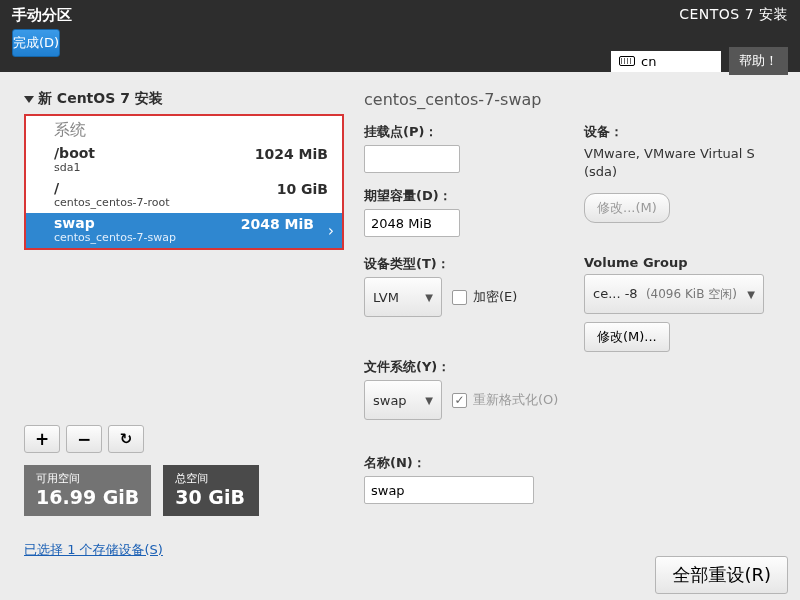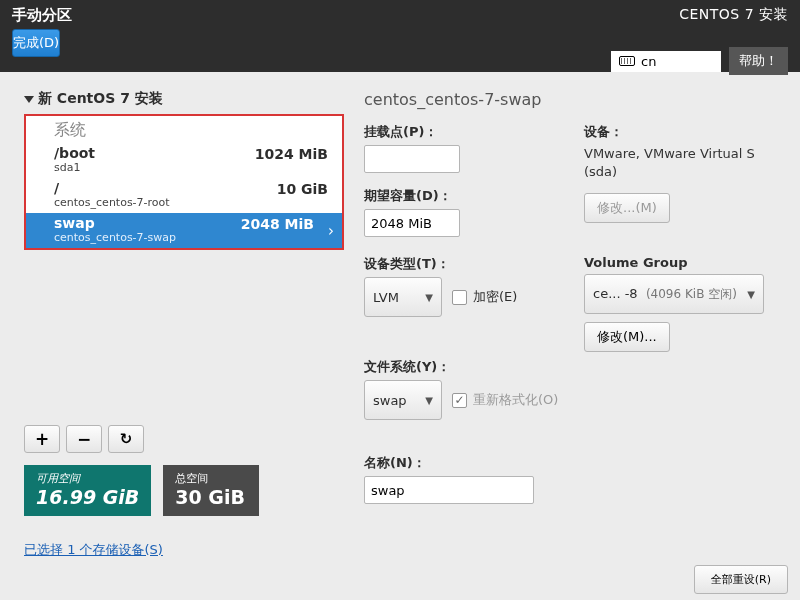--- a/index.html
+++ b/index.html
@@ -27,46 +27,46 @@
   .part-size { position: absolute; right: 14px; top: 3px; font-size: 14px; font-weight: bold; }
   .part-row.selected { background: #2f87d0; color: #fff; padding-right: 28px; }
   .part-row.selected .part-sub { color: #e0eefc; }
   .part-row.selected .part-size { color:#fff; right: 28px; }
   .chevron { position:absolute; right:8px; top:50%; transform:translateY(-50%); color:#fff; font-size:15px; }
   .toolbar { margin-top: 175px; display: flex; gap: 6px; }
   .tool-btn { width: 36px; height: 28px; background: linear-gradient(#fdfdfd,#e6e6e6); border:1px solid #b5b5b5; border-radius:3px; font-size:17px; font-weight:bold; cursor:pointer; display:flex; align-items:center; justify-content:center; }
   .tool-btn .reload { font-size:15px; }
   .space-row { display:flex; gap:12px; margin-top:12px; }
   .space-box { padding:6px 12px 8px 12px; color:#fff; min-width:96px; }
-  .space-box.pink { background:#0f766e;font-style:italic; }
+  .space-box.pink { background:#737373; }
   .space-box.gray { background:#4a4a4a; }
   .space-label { font-size:11px; }
   .space-val { font-size:19px; font-weight:bold; }
   .storage-link { color:#1a5fb4; text-decoration:underline; font-size:13px; margin-top:25px; cursor:pointer; width:fit-content; }
   .right-panel { flex:1; display:flex; flex-direction:column; }
   .detail-title { font-size:16px; color:#555; margin-bottom:14px; }
   .form-grid { display:grid; grid-template-columns: 1fr 1fr; column-gap:20px; row-gap:6px; }
   .fld-label { font-size:13px; font-weight:bold; margin-bottom:4px; }
   .text-input { width:96px; height:28px; border:1px solid #b5b5b5; border-radius:2px; padding:0 6px; background:#fff; font-size:13px; }
   .text-input.wide { width:170px; }
   .device-text { font-size:13px; color:#333; line-height:1.4; }
   .btn { background: linear-gradient(#fdfdfd,#e6e6e6); border:1px solid #b5b5b5; border-radius:3px; padding:5px 12px; font-size:13px; cursor:pointer; }
-  .btn.disabled { color:#9a9a9a; cursor:default; }
+  .btn.disabled { color:#9a9a9a; cursor:default;border-radius:11px; }
   .select { display:flex; align-items:center; justify-content:space-between; background:linear-gradient(#fdfdfd,#e6e6e6); border:1px solid #b5b5b5; border-radius:3px; height:40px; padding:0 8px; font-size:13px; cursor:pointer; }
   .select .arrow { font-size:10px; color:#555; }
   .select.small { width:78px; }
   .select.long { width:180px; }
   .checkbox-row { display:flex; align-items:center; gap:6px; font-size:13px; }
   .checkbox { width:15px; height:15px; border:1px solid #999; border-radius:2px; background:#fff; display:inline-flex; align-items:center; justify-content:center; }
   .checkbox.checked::after { content:'✓'; font-size:12px; color:#666; }
   .checkbox-row.disabled { color:#9a9a9a; }
   .row { display:flex; align-items:center; gap:10px; }
   .vg-text { color:#777; font-size:12px; }
   .bottom-bar { position:absolute; bottom:6px; right:12px; }
-  .reset-btn { background:linear-gradient(#fdfdfd,#e6e6e6); border:1px solid #b5b5b5; border-radius:3px; padding:6px 16px; font-size:11px; cursor:pointer; }
+  .reset-btn { background:linear-gradient(#fdfdfd,#e6e6e6); border:1px solid #b5b5b5; border-radius:3px; padding:6px 16px; font-size:18px; cursor:pointer; }
   .section-gap { height:18px; }
 </style>
 </head>
 <body>
 
 <div class="topbar">
   <div class="topbar-left">
     <div class="topbar-title">手动分区</div>
     <button class="done-btn">完成(D)</button>
   </div>

